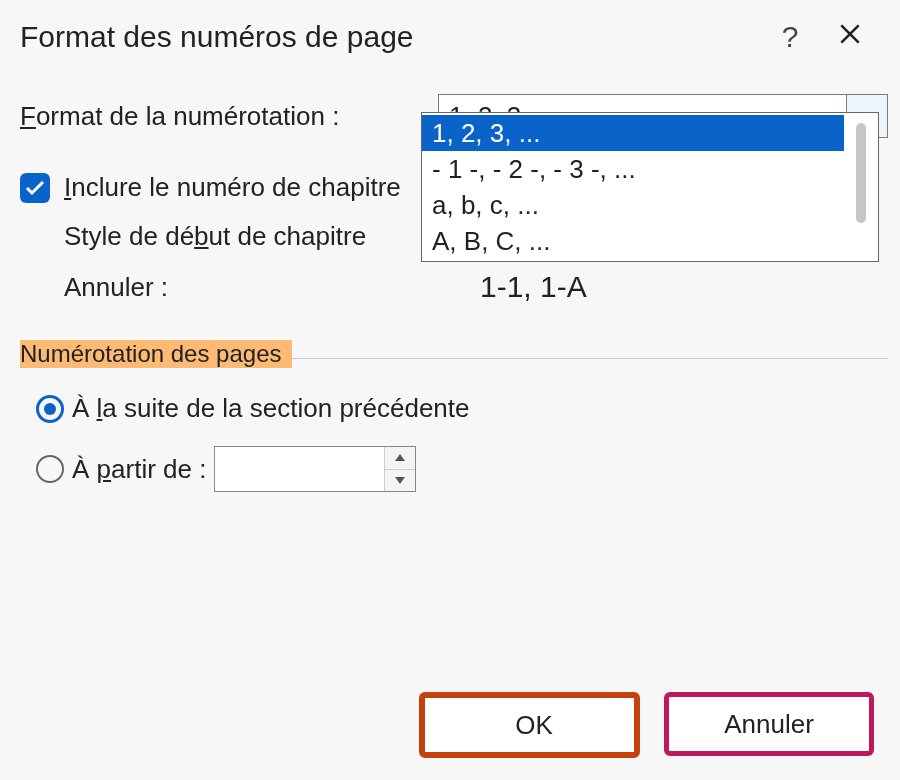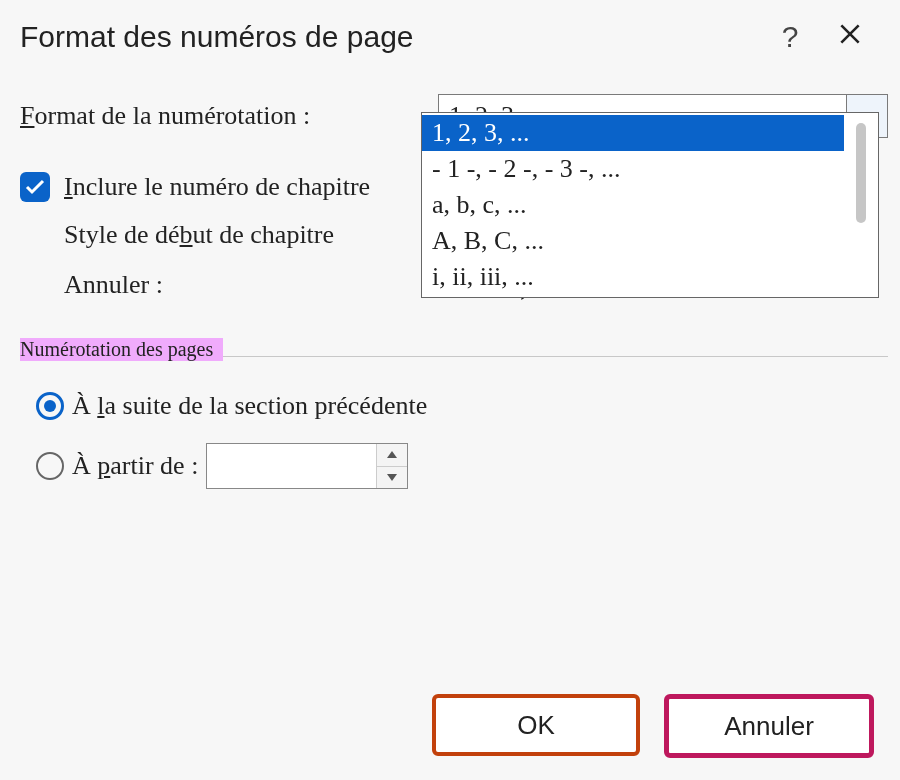--- a/index.html
+++ b/index.html
@@ -32,21 +32,20 @@
     color: #444;
     cursor: pointer;
   }
   .title-icon.close svg { width: 26px; height: 26px; }
   .title-icon.close path { stroke: #222; stroke-width: 2.4; }
 
   
   .body {
     padding: 30px 12px 10px 20px;
     position: relative;
-    font-family: Liberation Serif, serif;
   }
 
   .row {
     display: flex;
     align-items: center;
     margin-bottom: 14px;
   }
 
   .lbl {
     white-space: nowrap;
@@ -156,22 +155,22 @@
     border-radius: 5px;
     margin: 0 auto;
   }
 
   
   .group {
     margin-top: 54px;
     position: relative;
   }
   .group-label {
-    font-size: 20px;
-    background: #f0abfc;
+    font-size: 24px;
+    background: #fdba74;
     padding-right: 10px;
     position: absolute;
     top: -18px;
     left: 0;
   }
   .group-line {
     border-top: 1px solid #c8c8c8;
     margin-left: 0;
     margin-top: 0;
   }
@@ -246,21 +245,22 @@
     border: 5px solid #be185d;
     border-radius: 6px;
     background: #fff;
     display: flex;
     align-items: center;
     justify-content: center;
     font-size: 26px;
     cursor: pointer;
   }
   .btn.primary {
-    border: 4px solid #c2410c;
+    border: 6px solid #c2410c;
+    padding-left: 9px;
   }
 </style>
 </head>
 <body>
 
 <div class="titlebar">
   <div class="title">Format des numéros de page</div>
   <div class="title-icon">?</div>
   <div class="title-icon close">
     <svg viewBox="0 0 24 24">
@@ -284,21 +284,20 @@
       </div>
     </div>
   </div>
 
   <div class="dropdown">
     <div class="opts">
       <div class="opt sel">1, 2, 3, ...</div>
       <div class="opt">- 1 -, - 2 -, - 3 -, ...</div>
       <div class="opt">a, b, c, ...</div>
       <div class="opt">A, B, C, ...</div>
-      <div class="opt">i, ii, iii, ...</div>
     </div>
     <div class="scrollbar">
       <div class="thumb"></div>
     </div>
   </div>
 
   <div class="check-row">
     <div class="checkbox">
       <svg viewBox="0 0 20 16">
           <path d="M2 8 L7 13 L18 2"></path>

